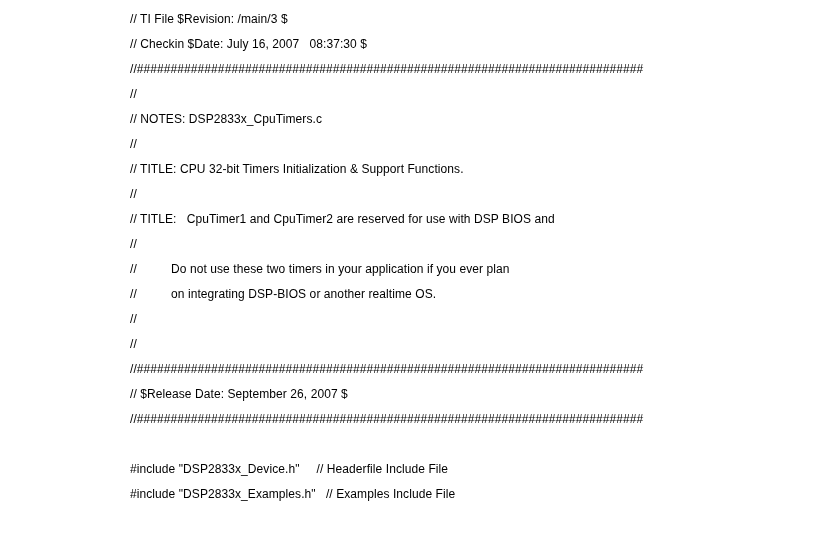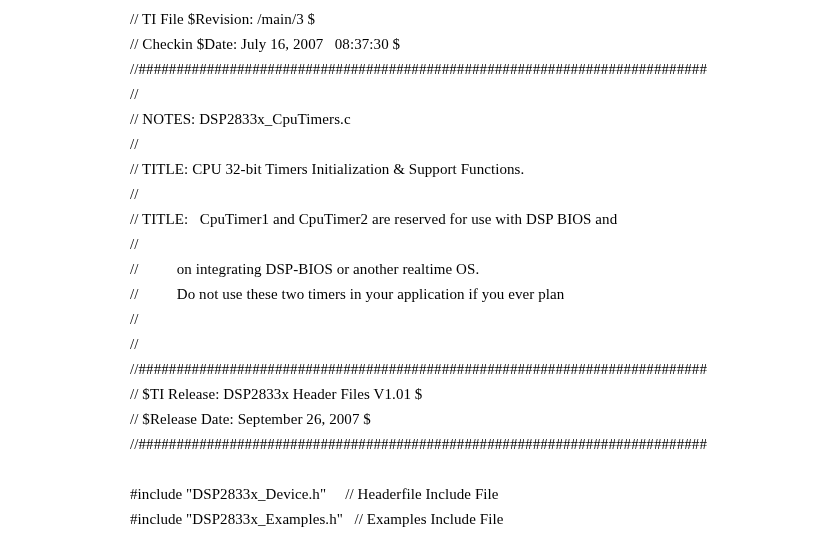--- a/index.html
+++ b/index.html
@@ -25,22 +25,22 @@
   #code-lines {
     position: absolute;
     left: 130px;
     top: 7px;
     width: 680px;
   }
   .code-line {
     display: block;
     height: 25px;
     line-height: 25px;
-    font-family: Liberation Serif, serif;
-    font-size: 15px;
+    font-family: Liberation Sans, sans-serif;
+    font-size: 12px;
     letter-spacing: 0.08px;
     color: #000000;
     white-space: pre;
     -webkit-font-smoothing: none;
     font-smooth: never;
   }
   .code-line.blank {
     color: transparent;
   }
 </style>
@@ -52,25 +52,24 @@
       <span class="code-line">// TI File $Revision: /main/3 $</span>
       <span class="code-line">// Checkin $Date: July 16, 2007   08:37:30 $</span>
       <span class="code-line">//###########################################################################</span>
       <span class="code-line">//</span>
       <span class="code-line">// NOTES: DSP2833x_CpuTimers.c</span>
       <span class="code-line">//</span>
       <span class="code-line">// TITLE: CPU 32-bit Timers Initialization &amp; Support Functions.</span>
       <span class="code-line">//</span>
       <span class="code-line">// TITLE:   CpuTimer1 and CpuTimer2 are reserved for use with DSP BIOS and</span>
       <span class="code-line">//</span>
+      <span class="code-line">//          Do not use these two timers in your application if you ever plan</span>
       <span class="code-line">//          on integrating DSP-BIOS or another realtime OS.</span>
-      <span class="code-line">//          Do not use these two timers in your application if you ever plan</span>
       <span class="code-line">//</span>
       <span class="code-line">//</span>
       <span class="code-line">//###########################################################################</span>
-      <span class="code-line">// $TI Release: DSP2833x Header Files V1.01 $</span>
       <span class="code-line">// $Release Date: September 26, 2007 $</span>
       <span class="code-line">//###########################################################################</span>
       <span class="code-line blank"></span>
       <span class="code-line">#include "DSP2833x_Device.h"     // Headerfile Include File</span>
       <span class="code-line">#include "DSP2833x_Examples.h"   // Examples Include File</span>
     </div>
 </div>
 
 </body></html>

